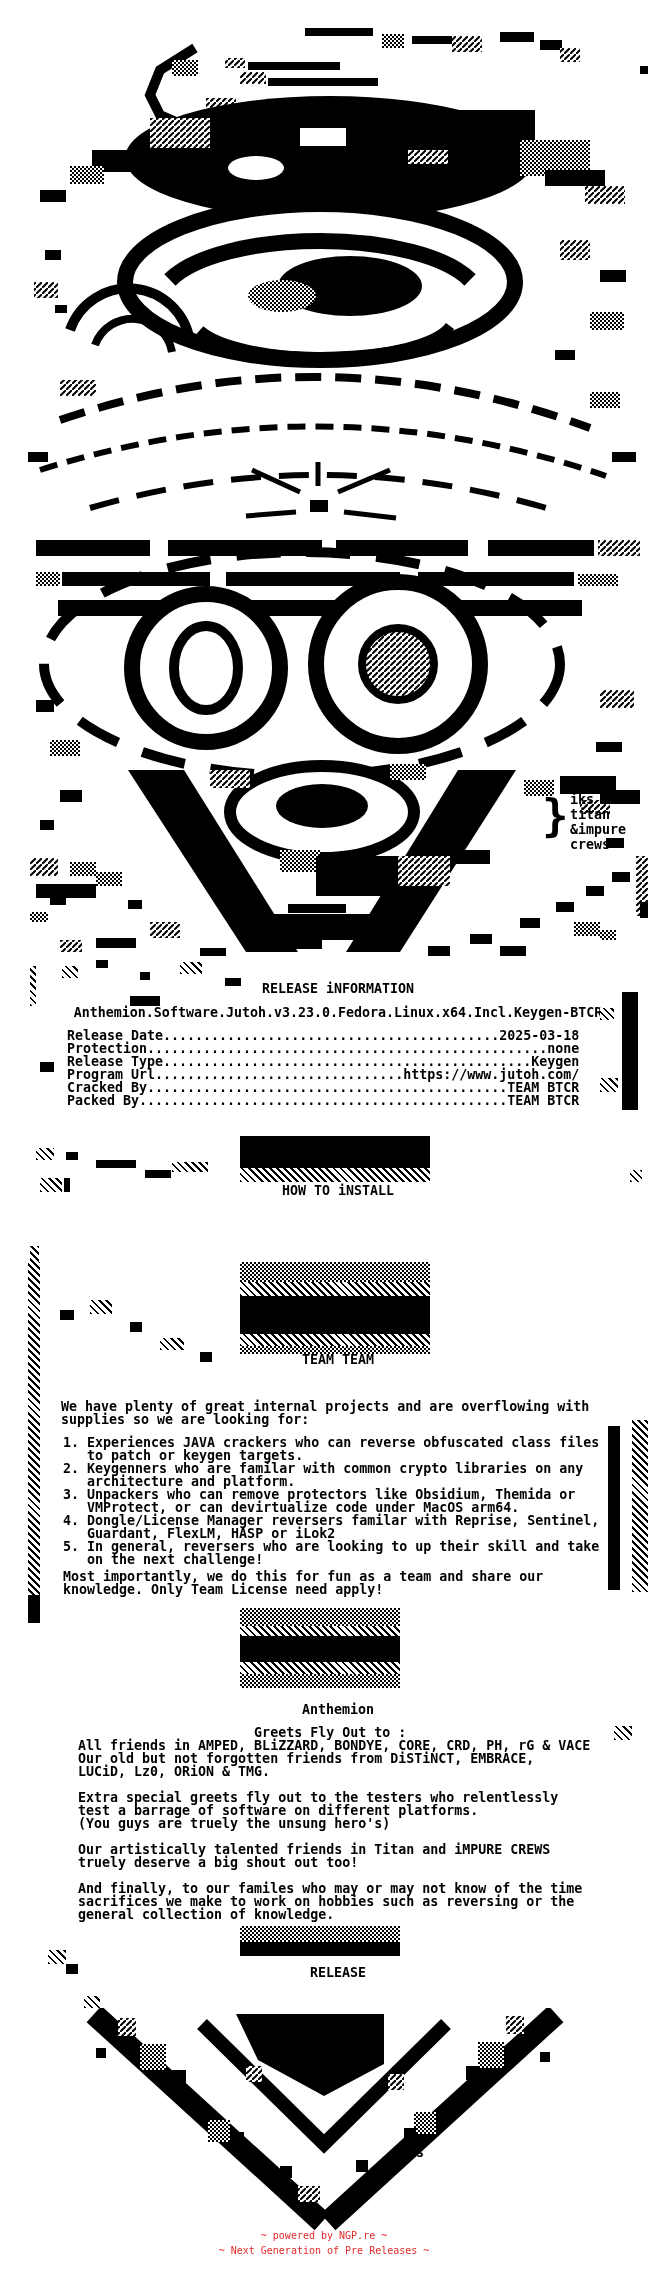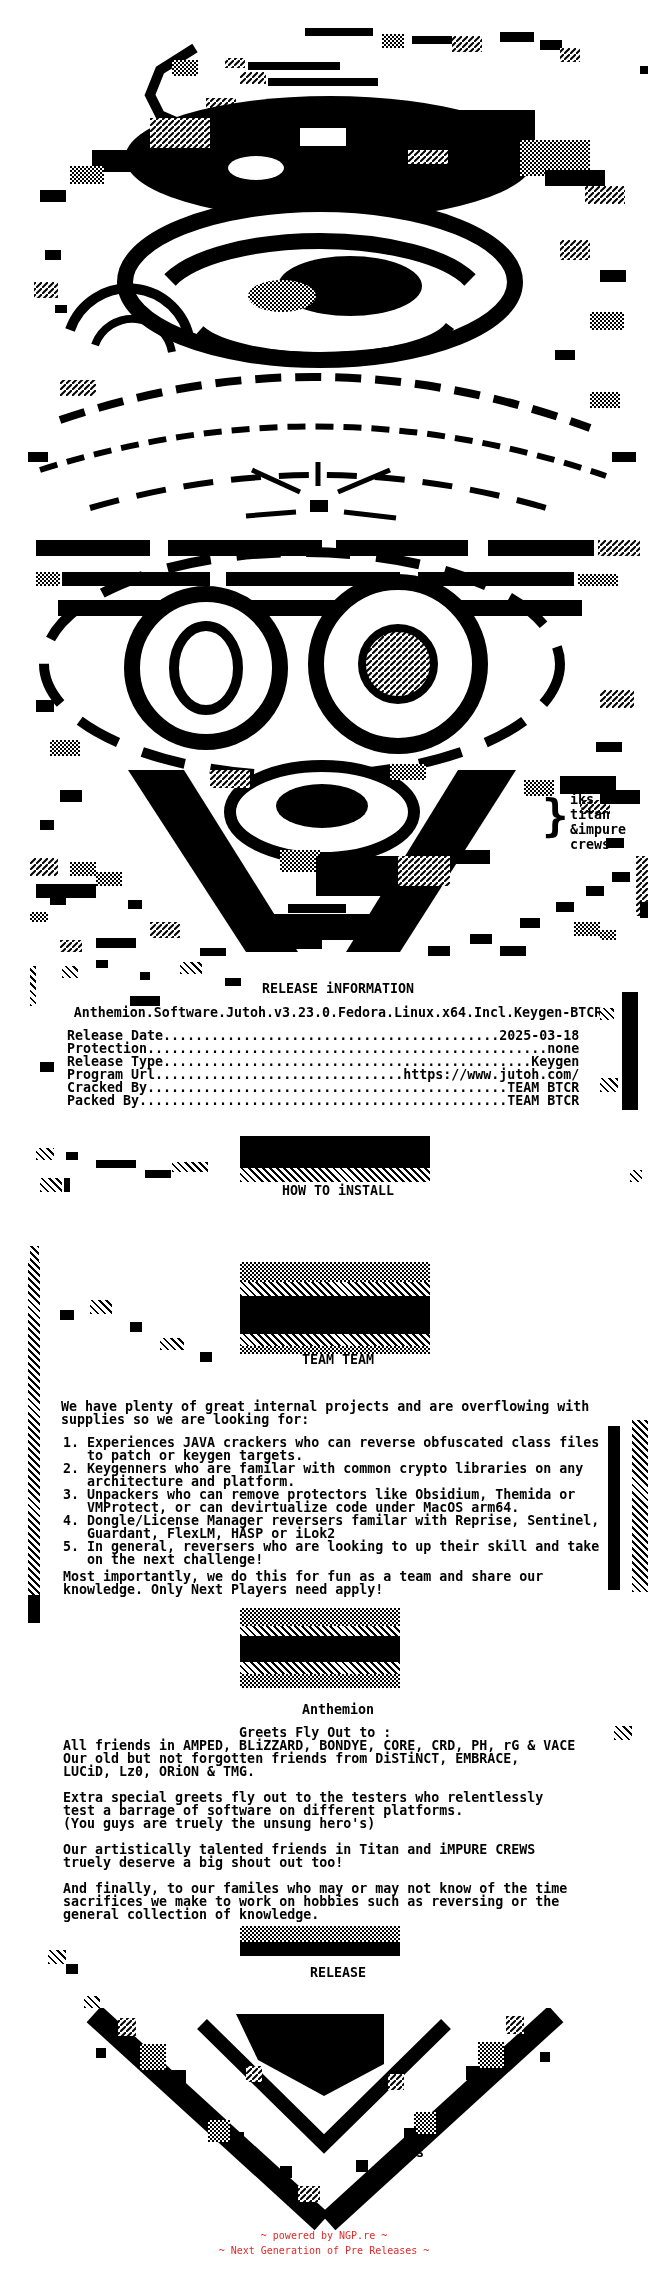--- a/index.html
+++ b/index.html
@@ -243,33 +243,33 @@
    to patch or keygen targets.
 2. Keygenners who are familar with common crypto libraries on any
    architecture and platform.
 3. Unpackers who can remove protectors like Obsidium, Themida or
    VMProtect, or can devirtualize code under MacOS arm64.
 4. Dongle/License Manager reversers familar with Reprise, Sentinel,
    Guardant, FlexLM, HASP or iLok2
 5. In general, reversers who are looking to up their skill and take
    on the next challenge!</pre>
   <pre class="abs" style="left:63px;top:1570px">Most importantly, we do this for fun as a team and share our
-knowledge. Only Next Players need apply!</pre>
+knowledge. Only Team License need apply!</pre>
 
   <div class="banner" style="left:240px;top:1608px;width:160px">
     <div class="chk" style="height:18px"></div>
     <div class="htc" style="height:10px"></div>
     <div class="blk" style="height:26px"></div>
     <div class="htc" style="height:12px"></div>
     <div class="chk" style="height:14px"></div>
   </div>
   <div class="noise htc" style="left:614px;top:1726px;width:18px;height:14px"></div>
 
   <div class="abs center heading" style="top:1703px">Anthemion</div>
-  <pre class="abs" style="left:63px;top:1726px">                      Greets Fly Out to :
+  <pre class="abs" style="left:78px;top:1726px">                      Greets Fly Out to :
 All friends in AMPED, BLiZZARD, BONDYE, CORE, CRD, PH, rG &amp; VACE
 Our old but not forgotten friends from DiSTiNCT, EMBRACE,
 LUCiD, Lz0, ORiON &amp; TMG.
 
 Extra special greets fly out to the testers who relentlessly
 test a barrage of software on different platforms.
 (You guys are truely the unsung hero's)
 
 Our artistically talented friends in Titan and iMPURE CREWS
 truely deserve a big shout out too!

